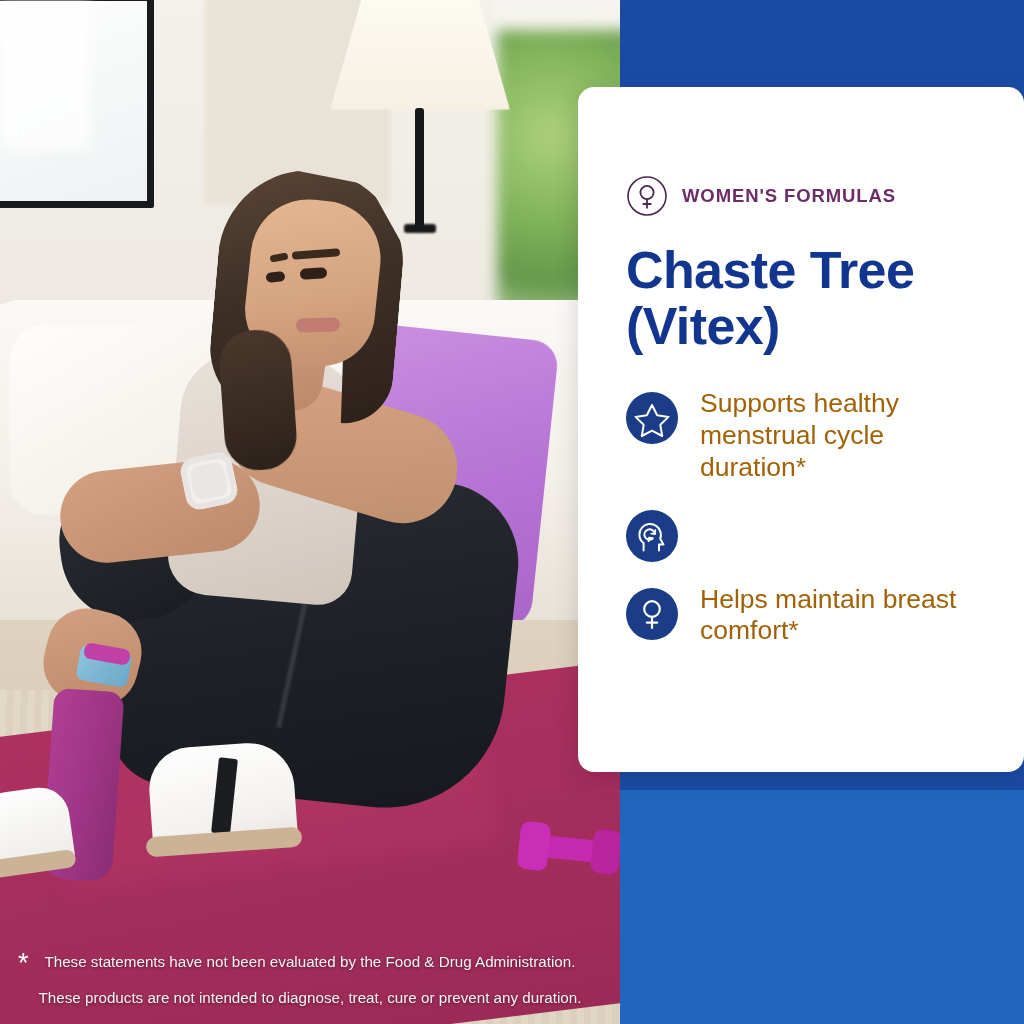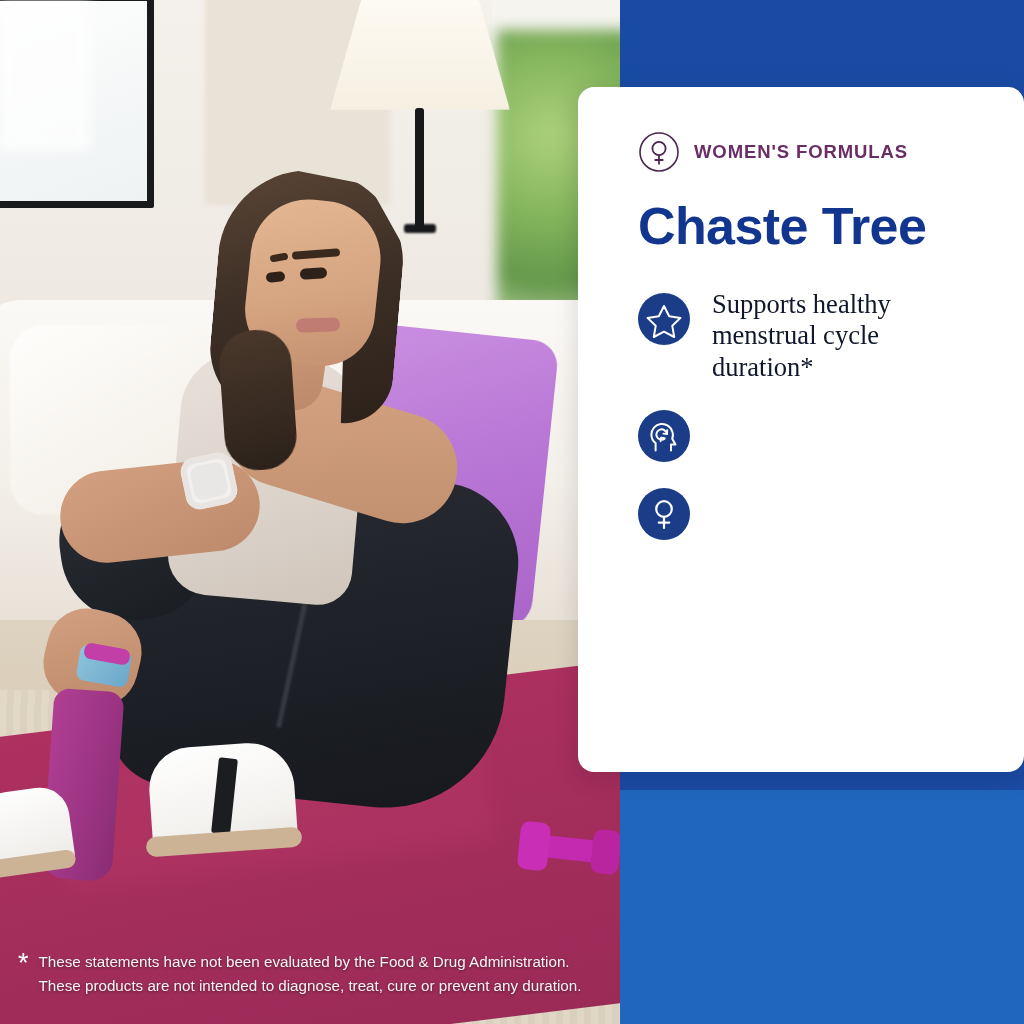--- a/index.html
+++ b/index.html
@@ -111,48 +111,48 @@
   .ph-dumbbell-a{position:absolute;left:519px;top:822px;width:30px;height:48px;background:#c92fb6;border-radius:9px;transform:rotate(6deg);}
   .ph-dumbbell-b{position:absolute;left:592px;top:830px;width:28px;height:44px;background:#b8259f;border-radius:9px;transform:rotate(6deg);}
 
   
   .card{
     position:absolute;left:578px;top:87px;width:446px;height:685px;
     background:#ffffff;border-radius:16px 16px 16px 16px;
     box-shadow:0 6px 26px rgba(0,0,0,.14);
     padding:0;box-sizing:border-box;overflow:hidden;
   }
-  .card-inner{padding:44px 40px 30px 60px;}
+  .card-inner{padding:44px 40px 30px 48px;margin-top:44px;}
 
   .eyebrow{display:flex;align-items:center;gap:14px;margin-bottom:26px;}
   .eyebrow-icon{width:42px;height:42px;flex:0 0 42px;}
   .eyebrow-text{
     color:#6a2d67;font-size:18.5px;font-weight:bold;letter-spacing:.9px;
     font-family:"Liberation Sans", sans-serif;white-space:nowrap;
   }
 
   .title{
     color:#12368f;font-size:52px;line-height:1.07;font-weight:bold;
     letter-spacing:-.6px;margin:0 0 34px 0;font-family:"Liberation Sans", sans-serif;
   }
   .title span{display:block;}
 
   .benefits{display:flex;flex-direction:column;gap:22px;}
   .benefit{display:flex;align-items:flex-start;gap:22px;}
   .b-icon{width:52px;height:52px;flex:0 0 52px;border-radius:50%;
     background:#1b3c86;display:flex;align-items:center;justify-content:center;margin-top:4px;}
-  .b-text{color:#0f172a;font-size:26.5px;line-height:1.2;font-family:Liberation Serif, serif;}
+  .b-text{color:#a16207;font-size:26.5px;line-height:1.2;font-family:Liberation Sans, sans-serif;}
 
   
   .footer{
     position:absolute;left:18px;top:952px;width:600px;
     display:flex;align-items:flex-start;gap:10px;
   }
   .footer-star{color:#ffffff;font-size:27px;line-height:1;margin-top:-2px;font-family:"Liberation Sans", sans-serif;}
-  .footer-lines{display:flex;flex-direction:column;gap:4px;}
+  .footer-lines{display:flex;flex-direction:column;gap:16px;text-align:center;}
   .footer-line{color:#f7f4f3;font-size:15.2px;line-height:1.3;
     text-shadow:0 1px 3px rgba(0,0,0,.45);font-family:"Liberation Sans", sans-serif;white-space:nowrap;}
 </style>
 </head>
 <body>
 
 <div class="stage">
 
   <div class="blue-strip-left"></div>
   <div class="blue-top"></div>
@@ -227,20 +227,21 @@
             <circle cx="21" cy="17.5" r="6.6" fill="none" stroke="#4a2550" stroke-width="1.8"></circle>
             <line x1="21" y1="24.1" x2="21" y2="33.5" stroke="#4a2550" stroke-width="1.8"></line>
             <line x1="16.6" y1="29" x2="25.4" y2="29" stroke="#4a2550" stroke-width="1.8"></line>
           </svg>
         </span>
         <span class="eyebrow-text">WOMEN'S FORMULAS</span>
       </div>
 
       <h1 class="title">
         <span>Chaste Tree</span>
+        <span>(Vitex)</span>
       </h1>
 
       <div class="benefits">
 
         <div class="benefit">
           <span class="b-icon">
             <svg viewBox="0 0 52 52" width="52" height="52">
               <polygon points="26,13 31.2,23.2 42.5,24.9 34.3,32.8 36.2,44 26,38.7 15.8,44 17.7,32.8 9.5,24.9 20.8,23.2" fill="none" stroke="#ffffff" stroke-width="2" stroke-linejoin="round"></polygon>
             </svg>
           </span>
@@ -259,20 +260,21 @@
         </div>
 
         <div class="benefit">
           <span class="b-icon">
             <svg viewBox="0 0 52 52" width="52" height="52">
               <circle cx="26" cy="21" r="7.8" fill="none" stroke="#ffffff" stroke-width="2.2"></circle>
               <line x1="26" y1="28.8" x2="26" y2="40" stroke="#ffffff" stroke-width="2.2" stroke-linecap="round"></line>
               <line x1="20.8" y1="34.6" x2="31.2" y2="34.6" stroke="#ffffff" stroke-width="2.2" stroke-linecap="round"></line>
             </svg>
           </span>
+          <span class="b-text">Helps maintain breast comfort*</span>
         </div>
 
       </div>
     </div>
   </div>
 
   <div class="footer">
     <span class="footer-star">*</span>
     <span class="footer-lines">
       <span class="footer-line">These statements have not been evaluated by the Food &amp; Drug Administration.</span>

